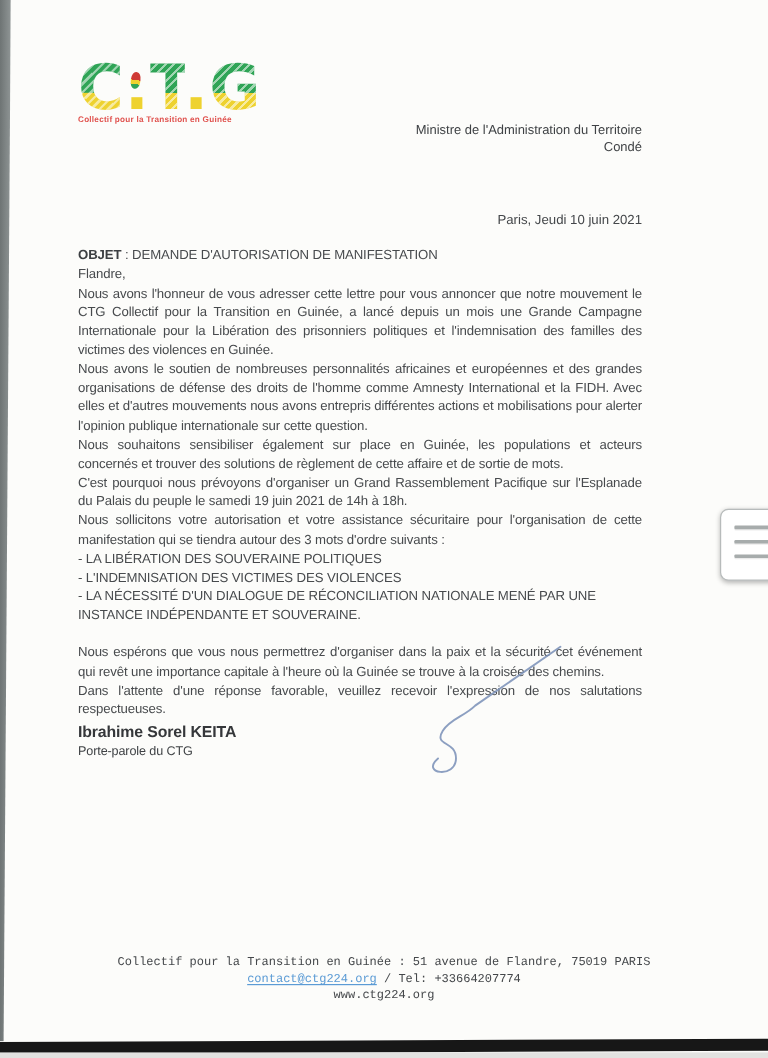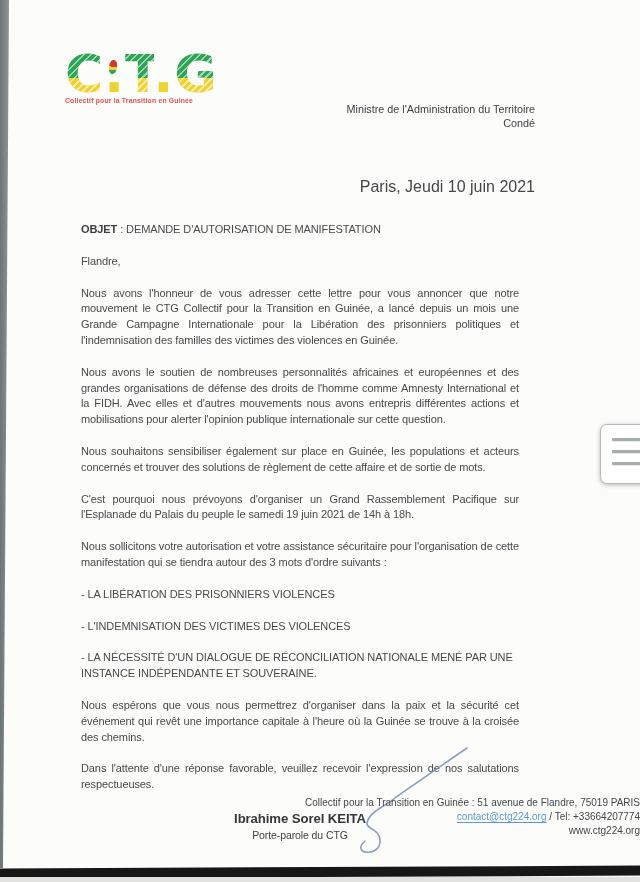--- a/index.html
+++ b/index.html
@@ -38,39 +38,39 @@
     position:absolute;left:44px;top:6px;width:8px;height:14px;border-radius:45%;
     background:linear-gradient(180deg,#cf3a35 0 48%,#eed22f 48% 72%,#2fa456 72% 100%);
     transform:rotate(8deg);
   }
   .tagline{margin-top:3px;font-size:6.8px;font-weight:bold;color:#e0524e;letter-spacing:.2px;white-space:nowrap;}
 
   
   .recipient{position:absolute;right:105px;top:102px;text-align:right;color:#3f4245;}
   .recipient .r-name{font-size:13.5px;font-weight:bold;color:#35373a;line-height:17px;}
   .recipient .r-line{font-size:10.8px;line-height:14px;}
-  .dateline{position:absolute;right:105px;top:178px;font-size:16px;color:#44474a;}
+  .dateline{position:absolute;right:105px;top:178px;font-size:11px;color:#44474a;}
 
   
   .flow{position:absolute;left:65px;right:105px;top:206px;color:#474a4d;font-size:11px;letter-spacing:-0.1px;line-height:15.8px;}
-  .flow p{margin:16px;}
+  .flow p{margin:0;}
   .subject{margin-bottom:15px;}
   .subject b{color:#3c3f42;}
   .salut{margin-bottom:17px;}
   .para{text-align:justify;}
   .gap{margin-bottom:17px;}
   .gap-lg{margin-bottom:22px;}
   .demands p{text-align:left;}
-  .sig-block{margin-top:16px;text-align:center;color:#3f4245;}
+  .sig-block{text-align:left;color:#3f4245;}
   .sig-name{font-size:13.2px;font-weight:bold;color:#35373a;line-height:19px;}
   .sig-role{font-size:10.5px;line-height:14px;}
   .sig-svg{position:absolute;right:60px;margin-top:-98px;pointer-events:none;}
 
   
-  .footer{position:absolute;left:0;right:0;top:796px;text-align:right;font-size:10px;line-height:14px;color:#44474a;}
+  .footer{position:absolute;left:0;right:0;top:796px;text-align:center;font-size:10px;line-height:14px;color:#44474a;font-family:Liberation Mono, monospace;}
   .footer .email{color:#5b9bd5;text-decoration:underline;text-underline-offset:2px;cursor:pointer;}
 
   
   .side-widget{
     position:absolute;right:-16px;top:424px;width:54px;height:58px;
     background:#fff;border:1px solid #b7bbbb;border-radius:7px;
     box-shadow:0 1px 4px rgba(0,0,0,.28);
   }
   .side-widget .bar{height:3px;background:#a7acac;margin:9px 0 9px 11px;border-radius:1px;
     box-shadow:0 1px 0 rgba(0,0,0,.08);}
@@ -105,21 +105,21 @@
 
     <p class="para gap">Nous avons l'honneur de vous adresser cette lettre pour vous annoncer que notre mouvement le CTG Collectif pour la Transition en Guinée, a lancé depuis un mois une Grande Campagne Internationale pour la Libération des prisonniers politiques et l'indemnisation des familles des victimes des violences en Guinée.</p>
 
     <p class="para">Nous avons le soutien de nombreuses personnalités africaines et européennes et des grandes organisations de défense des droits de l'homme comme Amnesty International et la FIDH. Avec elles et d'autres mouvements nous avons entrepris différentes actions et mobilisations pour alerter l'opinion publique internationale sur cette question.</p>
     <p class="para gap-lg">Nous souhaitons sensibiliser également sur place en Guinée, les populations et acteurs concernés et trouver des solutions de règlement de cette affaire et de sortie de mots.</p>
 
     <p class="para">C'est pourquoi nous prévoyons d'organiser un Grand Rassemblement Pacifique sur l'Esplanade du Palais du peuple le samedi 19 juin 2021 de 14h à 18h.</p>
     <p class="para gap-lg">Nous sollicitons votre autorisation et votre assistance sécuritaire pour l'organisation de cette manifestation qui se tiendra autour des 3 mots d'ordre suivants :</p>
 
     <div class="demands" style="margin-bottom:15px;">
-      <p>- LA LIBÉRATION DES PRISONNIERS VIOLENCES</p>
+      <p>- LA LIBÉRATION DES SOUVERAINE POLITIQUES</p>
       <p>- L'INDEMNISATION DES VICTIMES DES VIOLENCES</p>
       <p>- LA NÉCESSITÉ D'UN DIALOGUE DE RÉCONCILIATION NATIONALE MENÉ PAR UNE INSTANCE INDÉPENDANTE ET SOUVERAINE.</p>
     </div>
 
     <p class="para gap">Nous espérons que vous nous permettrez d'organiser dans la paix et la sécurité cet événement qui revêt une importance capitale à l'heure où la Guinée se trouve à la croisée des chemins.</p>
     <p class="para">Dans l'attente d'une réponse favorable, veuillez recevoir l'expression de nos salutations respectueuses.</p>
 
     <div class="sig-block">
       <div class="sig-name">Ibrahime Sorel KEITA</div>
       <div class="sig-role">Porte-parole du CTG</div>

